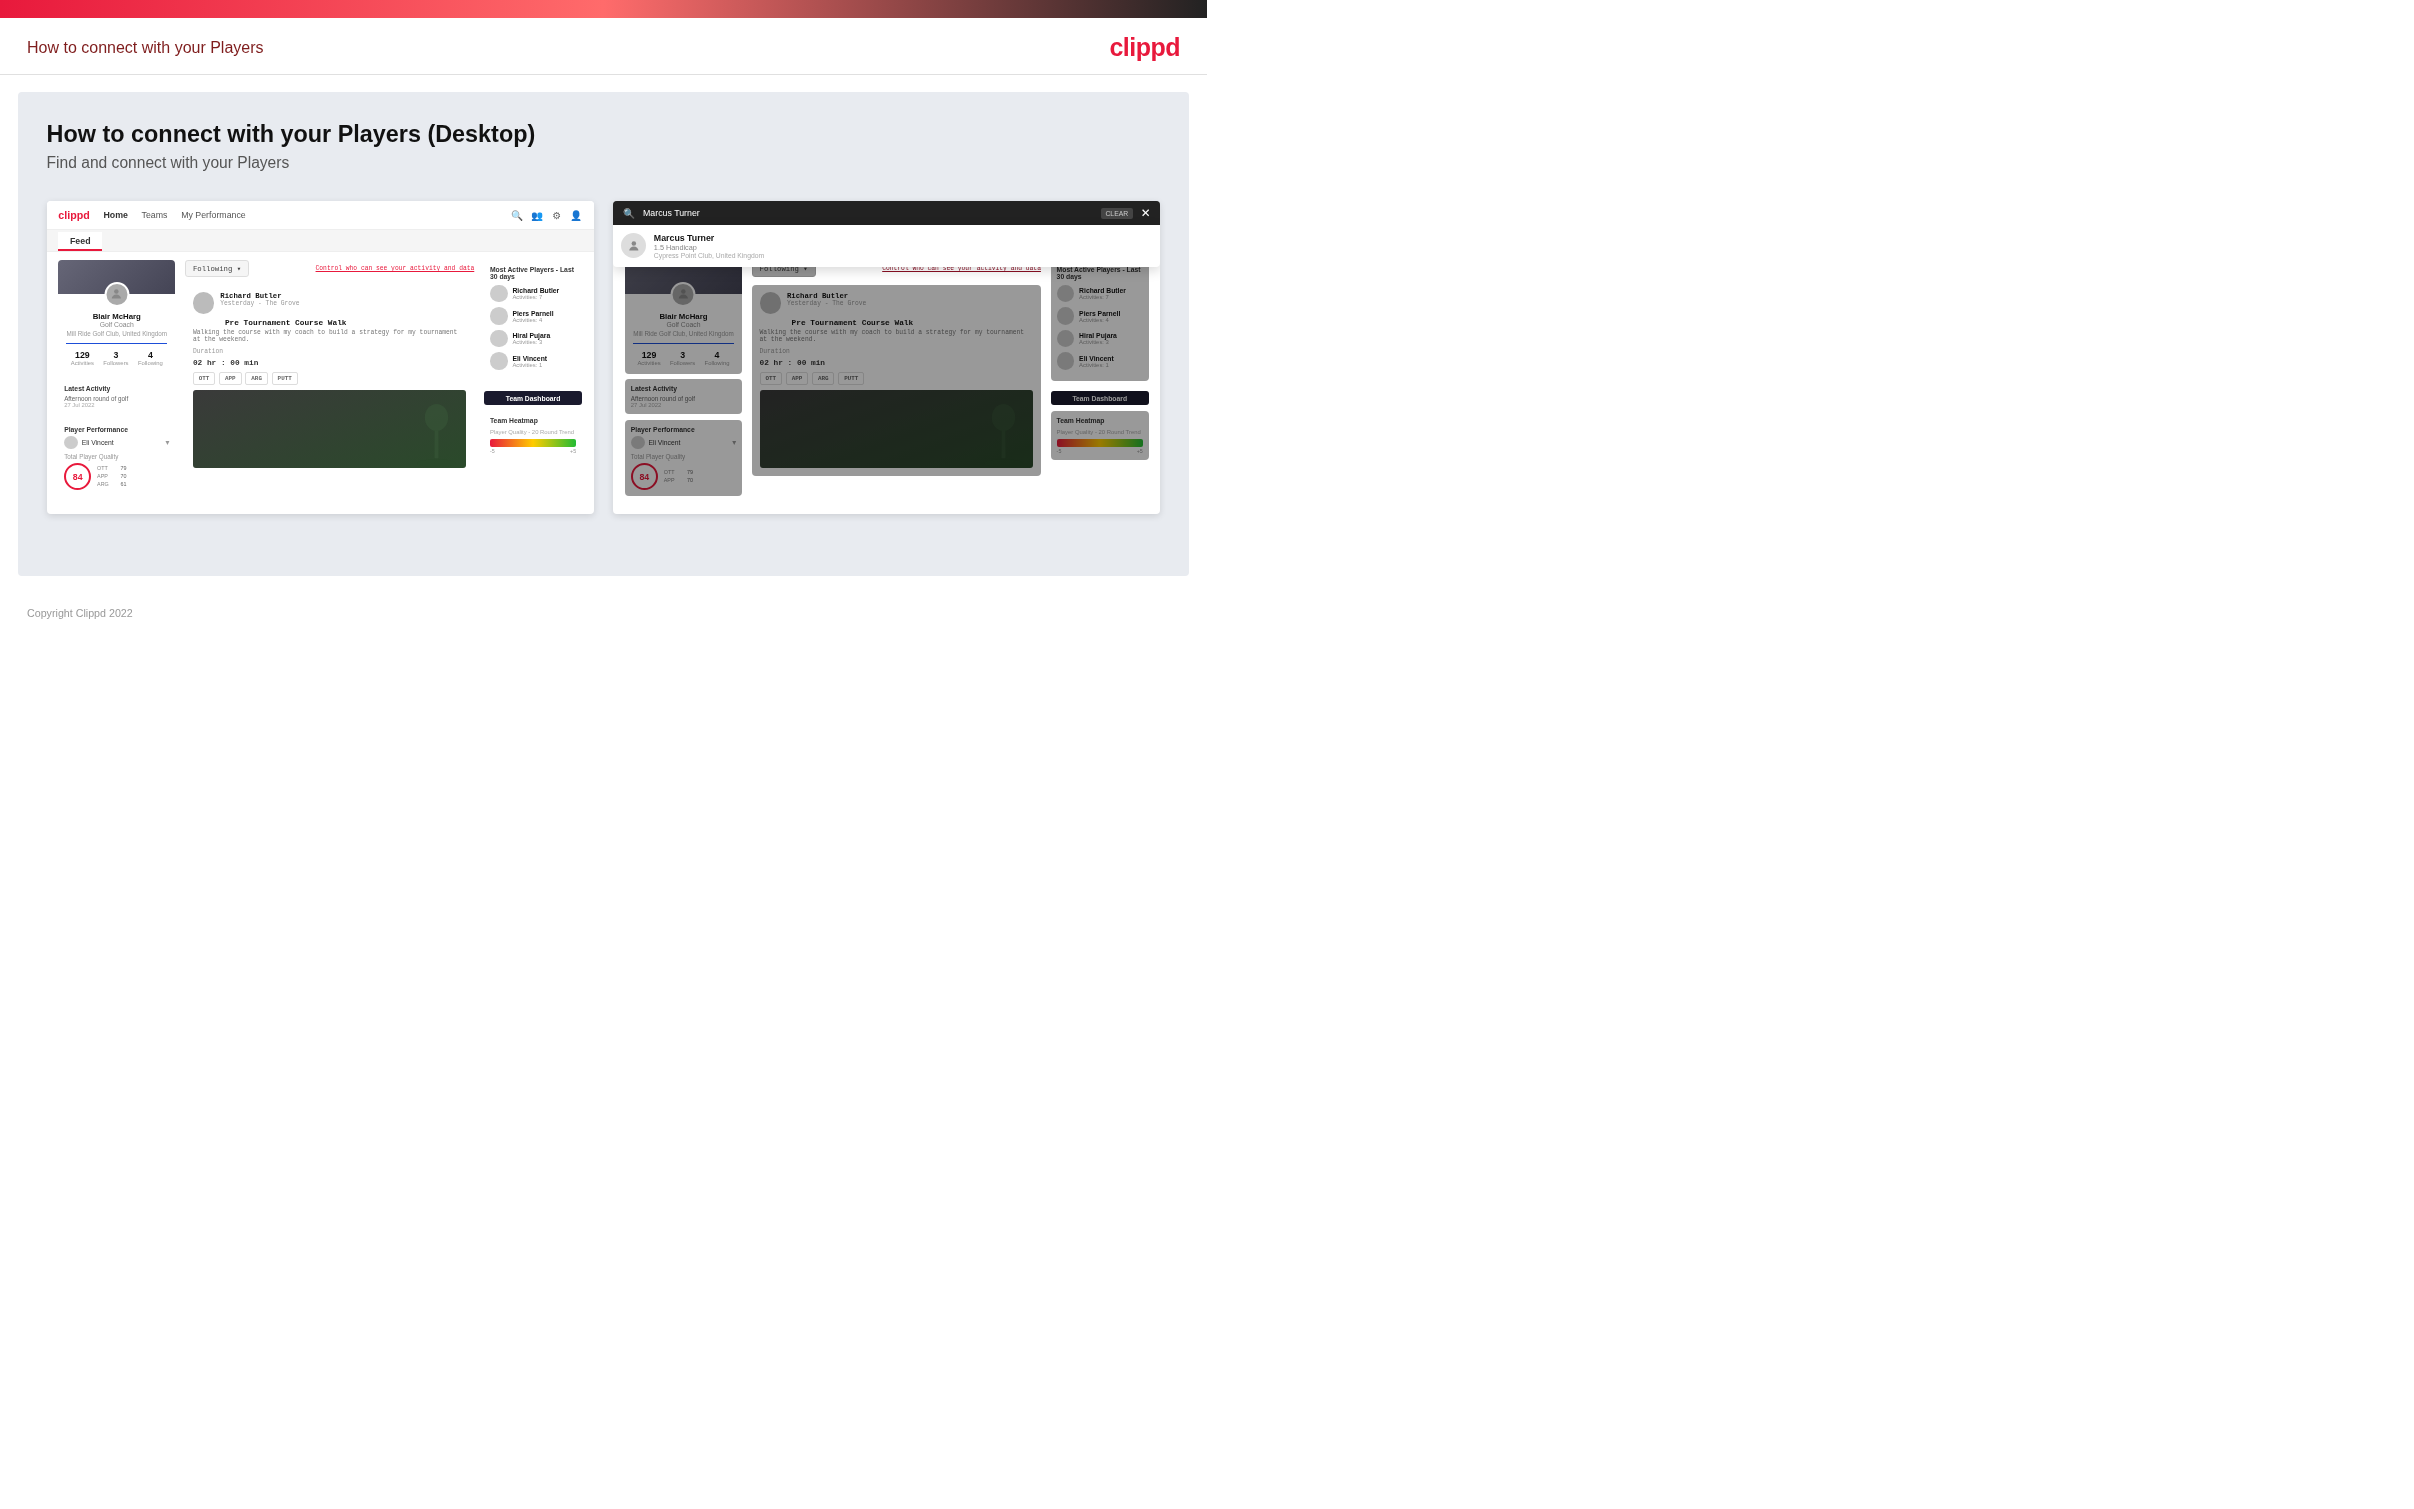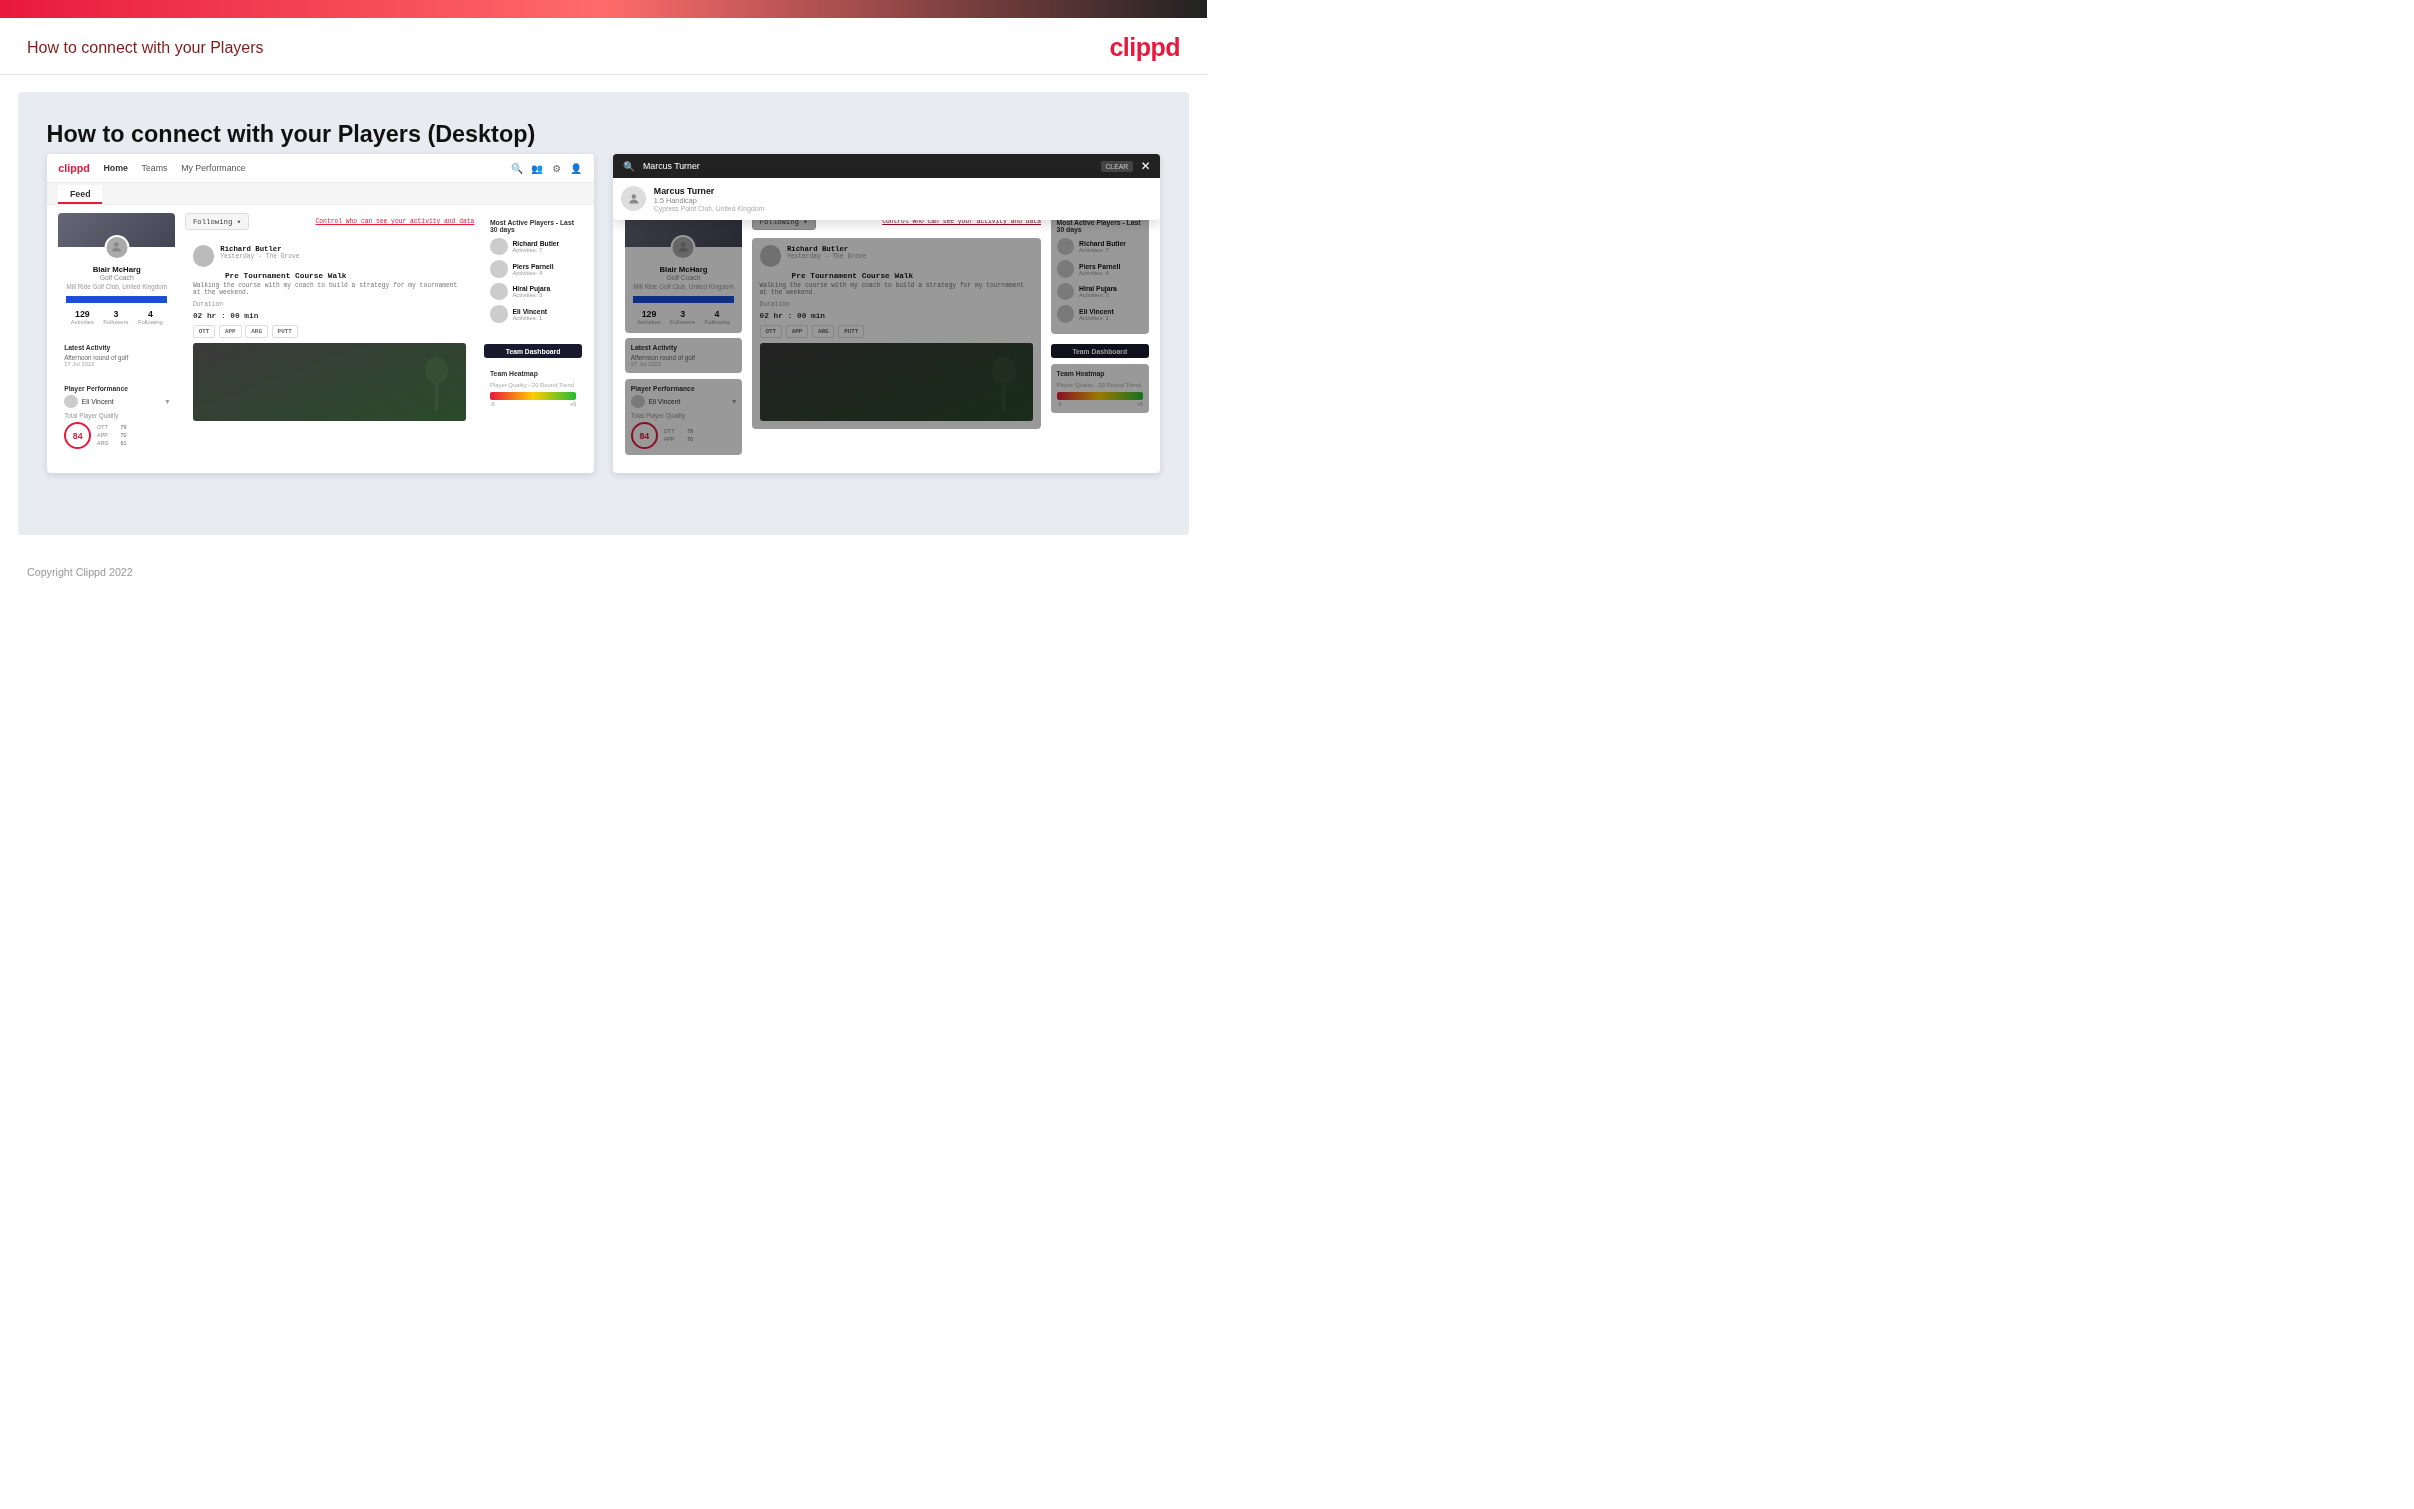--- a/index.html
+++ b/index.html
@@ -185,21 +185,21 @@
       margin-bottom: 2px;
     }
     .profile-club {
       font-size: 6.3px;
       color: #999;
       margin-bottom: 5.9px;
     }
     .profile-stats {
       display: flex;
       justify-content: space-around;
-      border-top: 7px solid #1d4ed8;
+      border-top: 1px solid #1d4ed8;
       padding-top: 5.9px;
     }
     .stat-item {
       text-align: center;
     }
     .stat-num {
       font-size: 8.8px;
       font-weight: 700;
       color: #111;
     }
@@ -591,20 +591,21 @@
 
 <div class="top-bar"></div>
 
 <div class="header">
   <span class="header-title">How to connect with your Players</span>
   <span class="logo">clippd</span>
 </div>
 
 <div class="main-content">
   <div class="main-heading">How to connect with your Players (Desktop)</div>
+  <div class="main-subheading">Find and connect with your Players</div>
 
   <div class="screenshots-row">
 
     <div class="screenshot-panel">
       <div class="app-wrapper">
 
         <div class="app-nav">
           <span class="app-logo-small">clippd</span>
           <span class="app-nav-link active">Home</span>
           <span class="app-nav-link">Teams</span>

